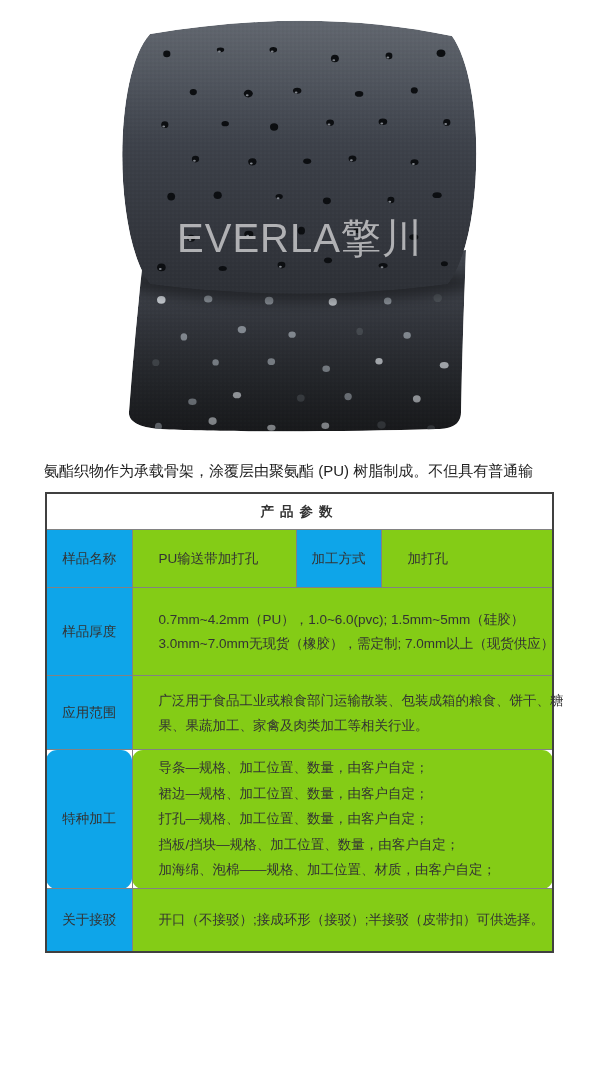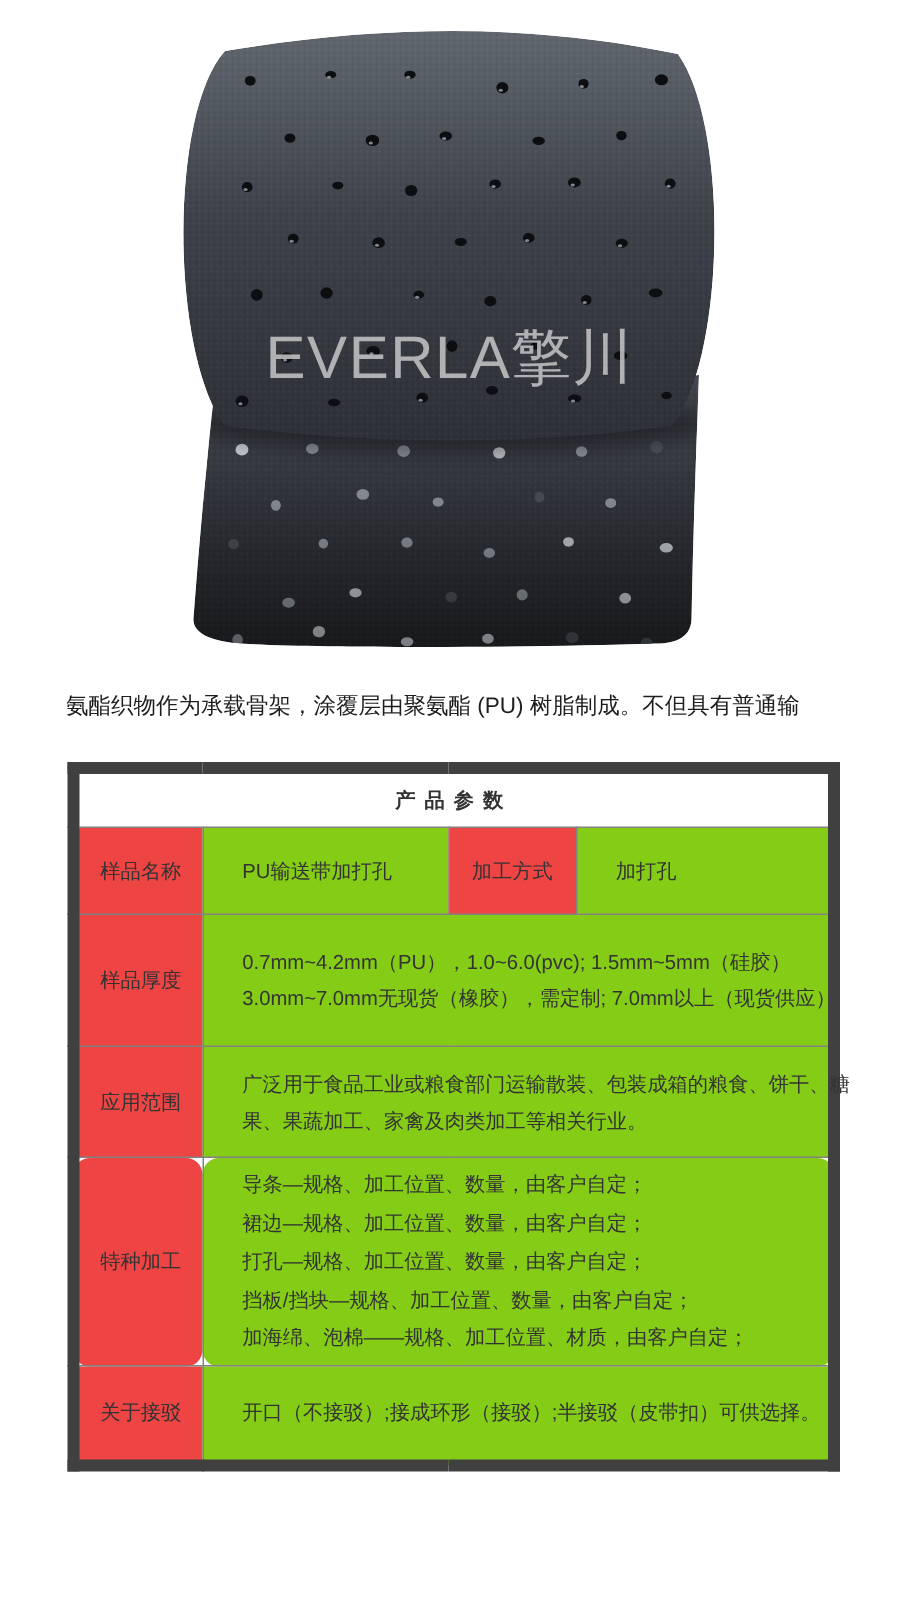--- a/index.html
+++ b/index.html
@@ -7,25 +7,25 @@
     width:600px;height:1073px;overflow:hidden;background:#ffffff;
     font-family:"Liberation Sans","DejaVu Sans",sans-serif;color:#222;
   }
   .photo{width:600px;height:445px;background:#ffffff;text-align:right;}
   .photo svg{display:block;}
   .intro{margin:13px 30px 0 44px;font-size:15px;line-height:26px;color:#1e1e1e;}
   .intro .l{white-space:nowrap;}
   .intro .l-first{text-indent:22px;}
   table.spec{
     border-collapse:collapse;table-layout:fixed;width:507px;
-    margin:24px 0 0 45px;border:8px solid #404040;
+    margin:8px 0 0 45px;border:2px solid #404040;
   }
   table.spec td{border:1px solid #828282;font-size:13.5px;color:#333;vertical-align:middle;}
   td.title{height:33px;text-align:center;font-weight:bold;font-size:18px;letter-spacing:6px;color:#111;background:#fff;}
-  td.lbl{background:#ef4444;text-align:center;color:#333;}
+  td.lbl{background:#0ea5e9;text-align:center;color:#333;}
   td.val{padding:5px 26px;line-height:24px;background:#84cc16;}
   tr.r1 td{height:47px;} tr.r2 td{height:38px;} tr.r3 td{height:77px;}
   tr.r4 td{height:63px;} tr.r5 td{height:128px;border-radius:11px;} tr.r6 td{height:52px;}
   .ln{white-space:nowrap;}
   tr.r4 td.val{line-height:25px;}
   tr.r5 td.val{line-height:25.5px;}
 </style>
 </head>
 <body>
 

